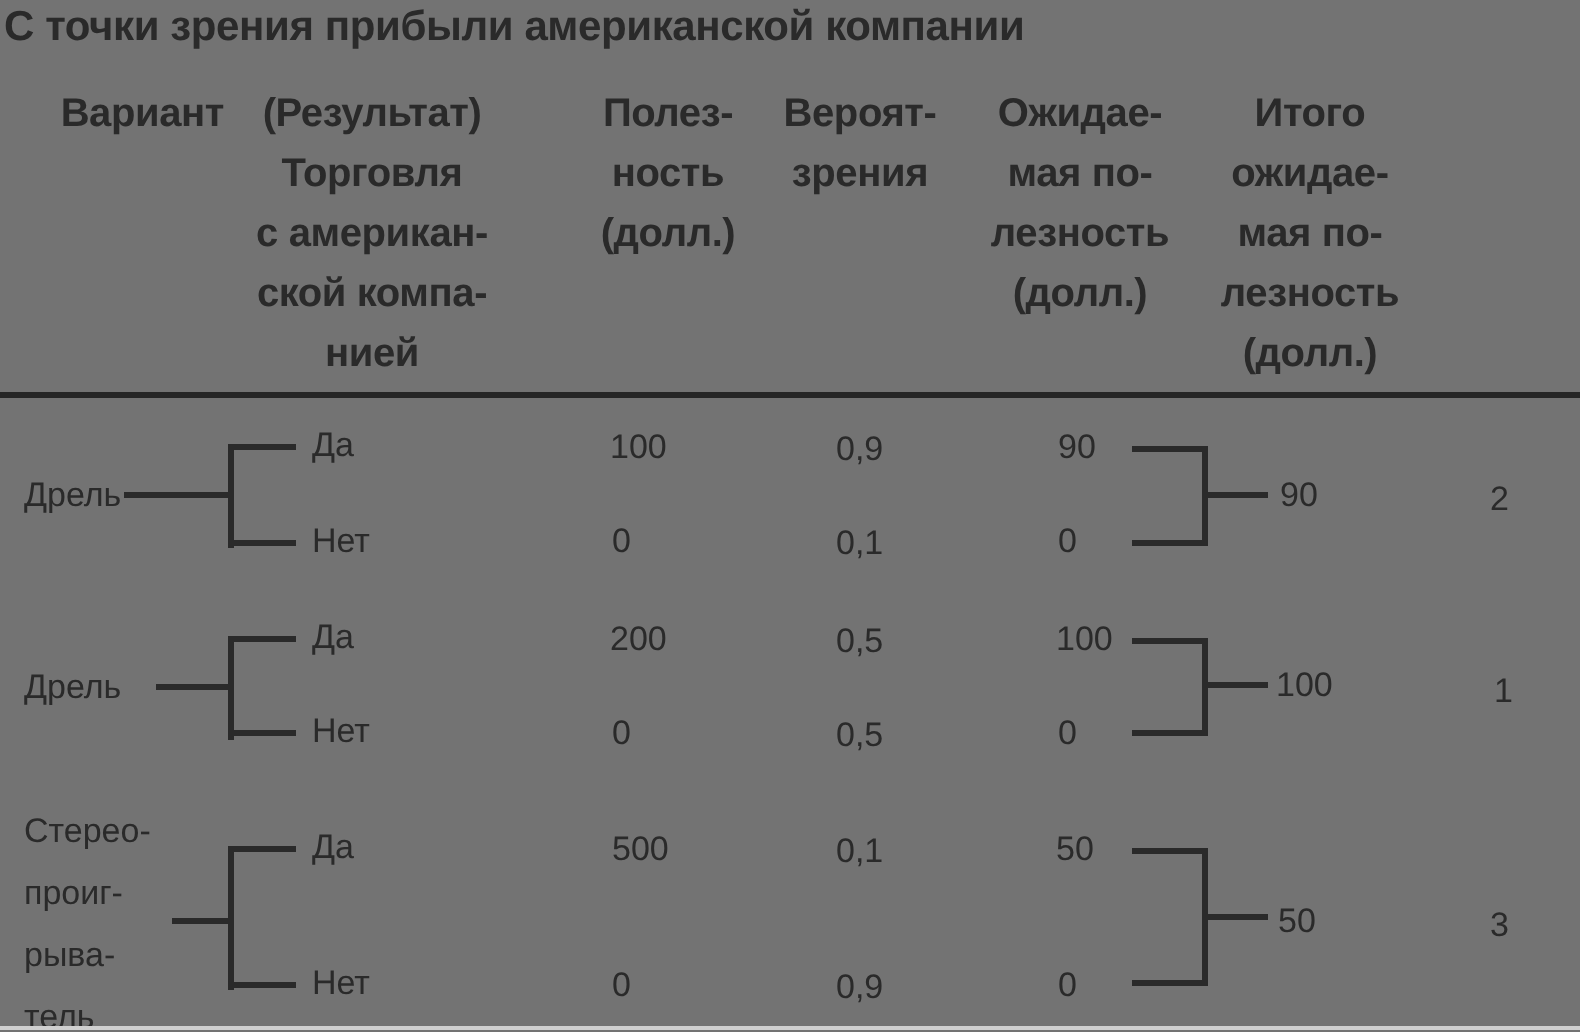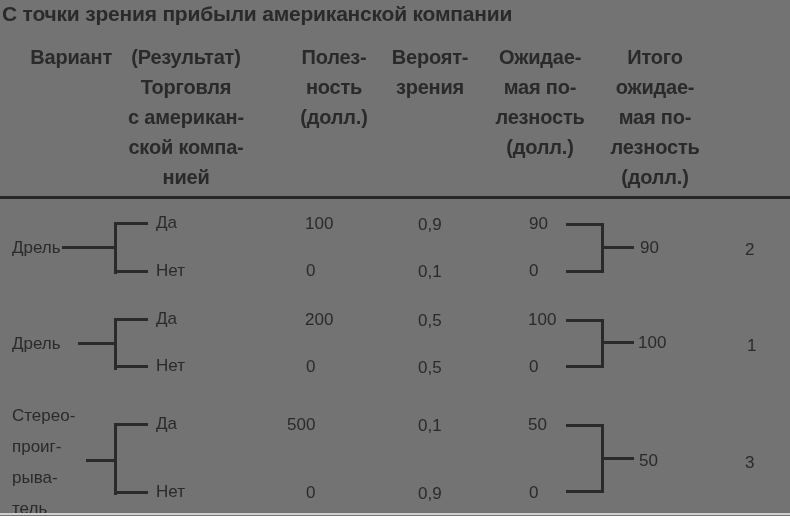--- a/index.html
+++ b/index.html
@@ -110,21 +110,21 @@
     <div class="cell variant3" style="left:12px;top:400px;">Стерео-
 проиг-
 рыва-
 тель</div>
     <div class="hline" style="left:86px;top:459px;width:30px;"></div>
     <div class="vline" style="left:114px;top:423px;height:72px;"></div>
     <div class="hline" style="left:114px;top:423px;width:34px;"></div>
     <div class="hline" style="left:114px;top:491px;width:34px;"></div>
     <div class="cell" style="left:156px;top:414px;">Да</div>
     <div class="cell" style="left:156px;top:482px;">Нет</div>
-    <div class="cell" style="left:287px;top:415px;">500</div>
+    <div class="cell" style="left:306px;top:415px;">500</div>
     <div class="cell" style="left:306px;top:483px;">0</div>
     <div class="cell" style="left:418px;top:416px;">0,1</div>
     <div class="cell" style="left:418px;top:484px;">0,9</div>
     <div class="cell" style="left:528px;top:415px;">50</div>
     <div class="cell" style="left:529px;top:483px;">0</div>
     <div class="hline" style="left:566px;top:424px;width:38px;"></div>
     <div class="hline" style="left:566px;top:490px;width:38px;"></div>
     <div class="vline" style="left:601px;top:424px;height:69px;"></div>
     <div class="hline" style="left:601px;top:457px;width:33px;"></div>
     <div class="cell" style="left:639px;top:451px;">50</div>

